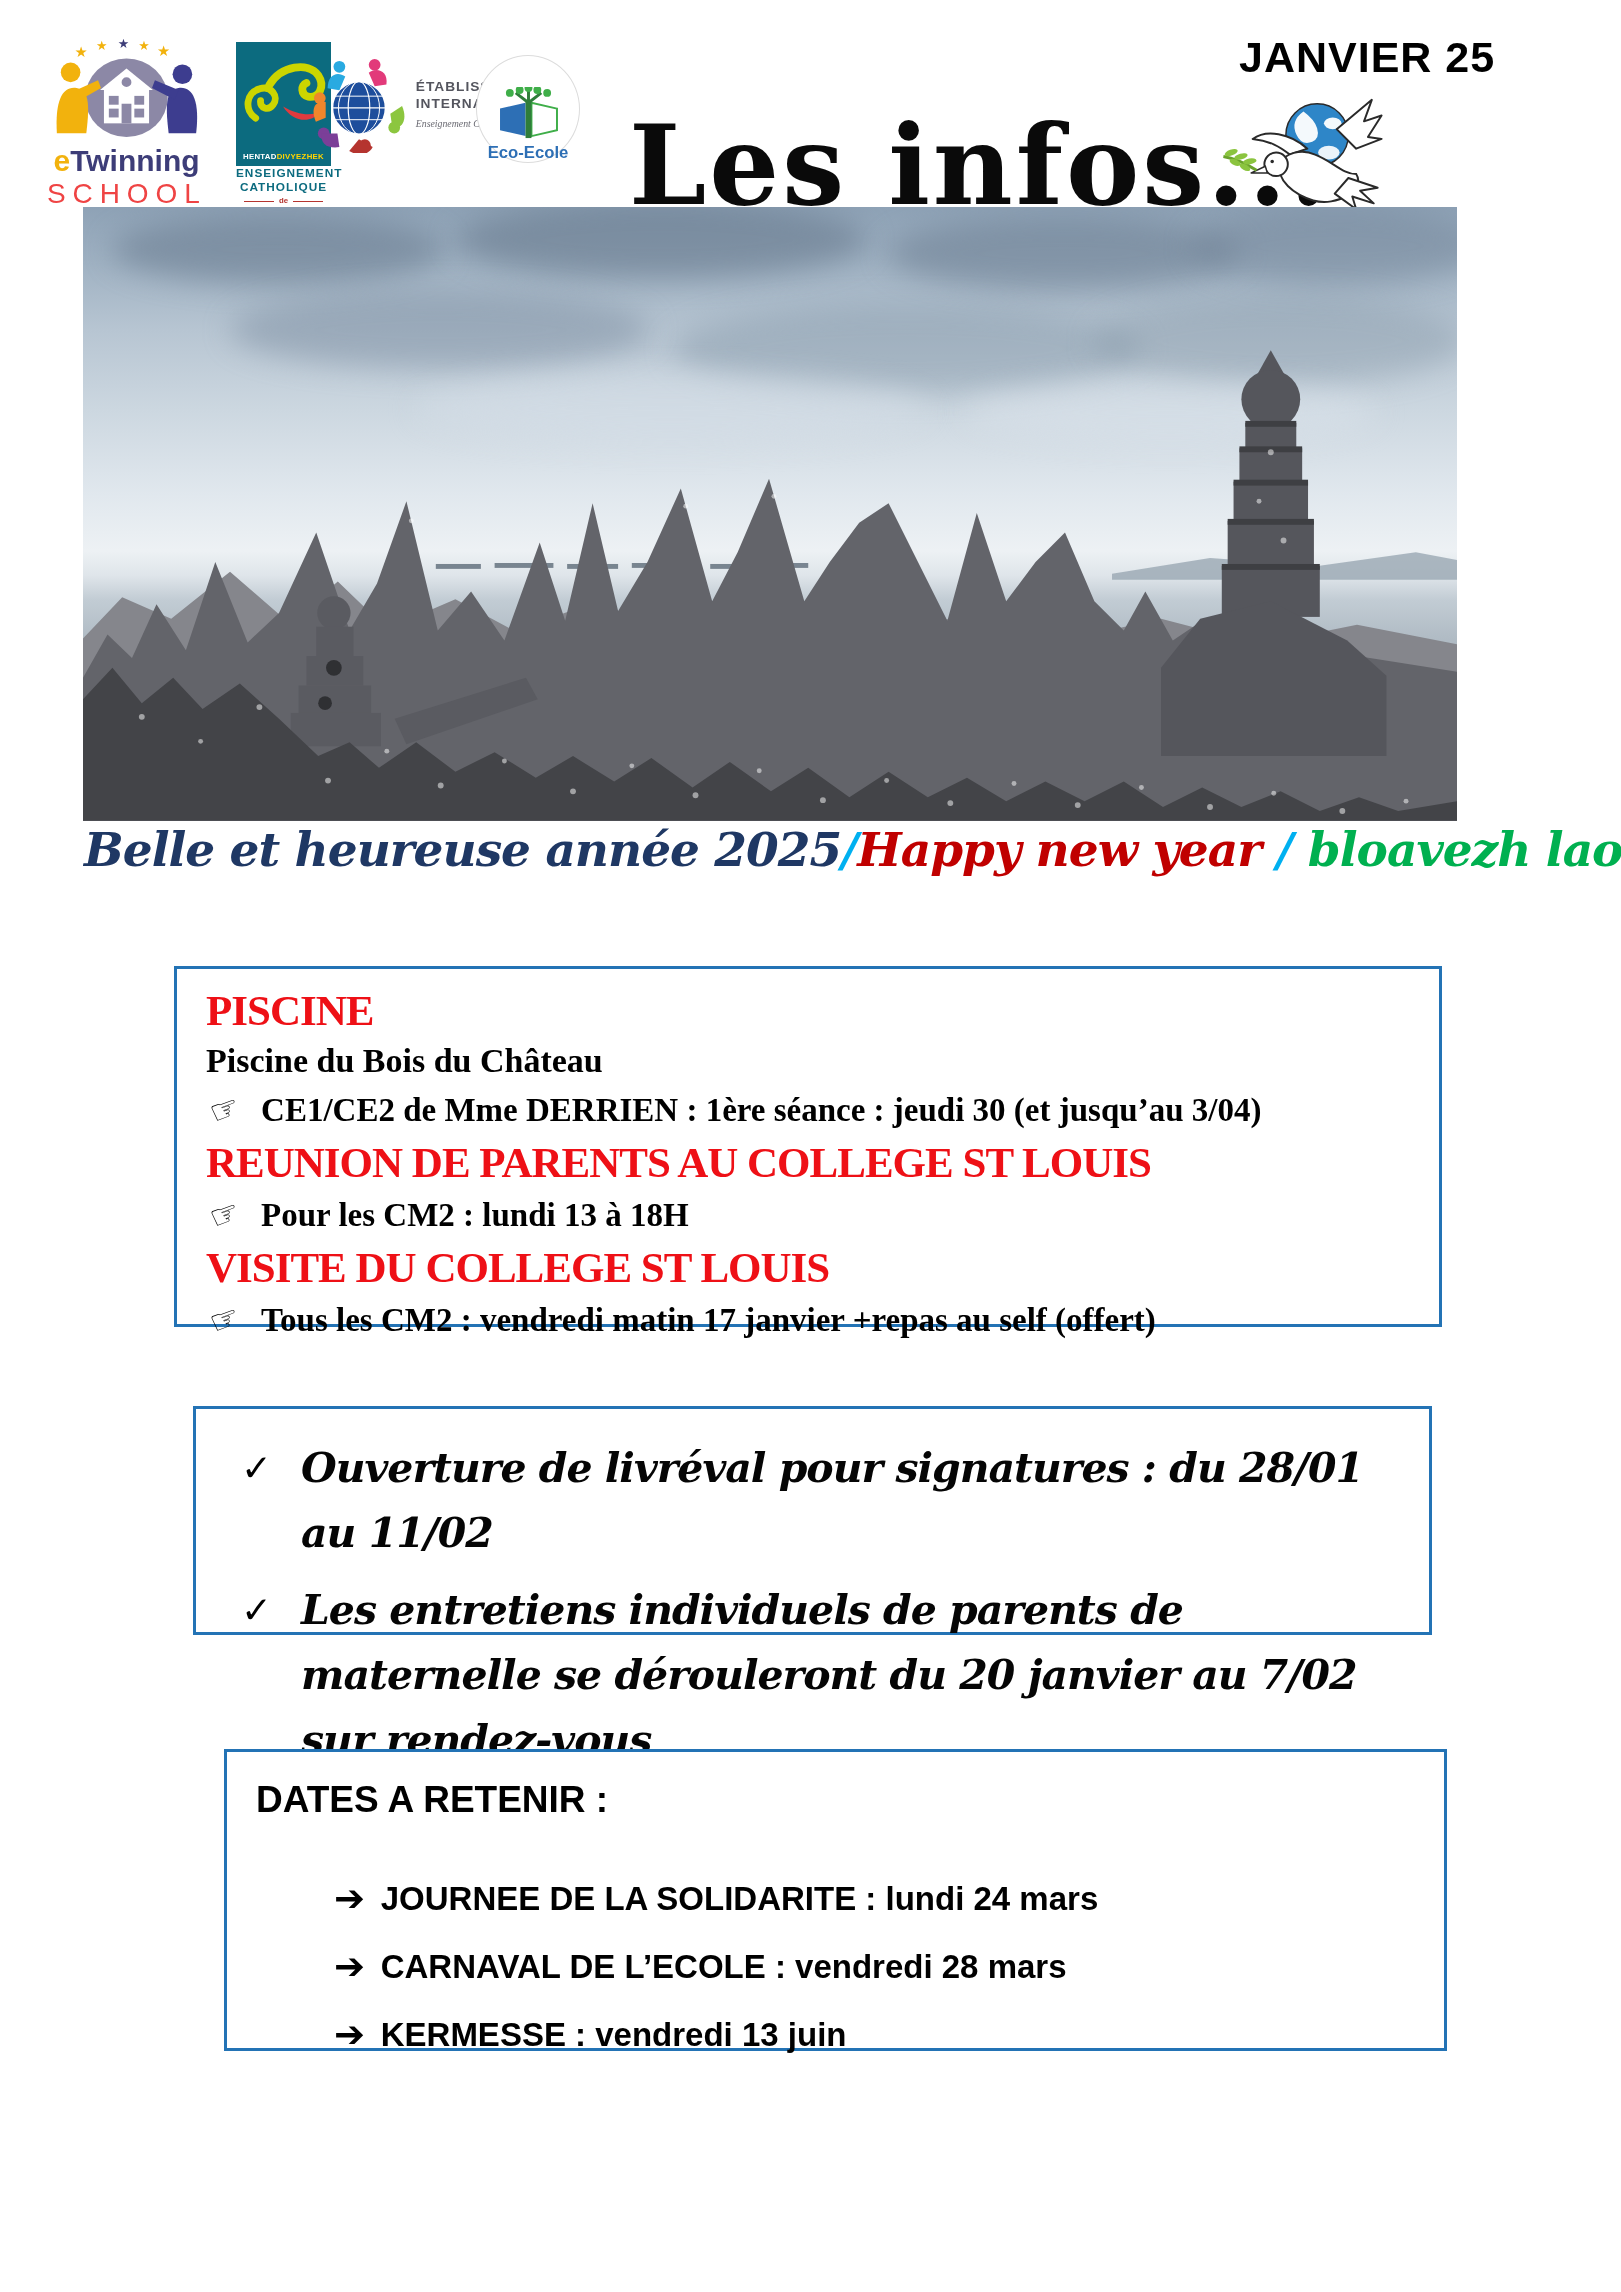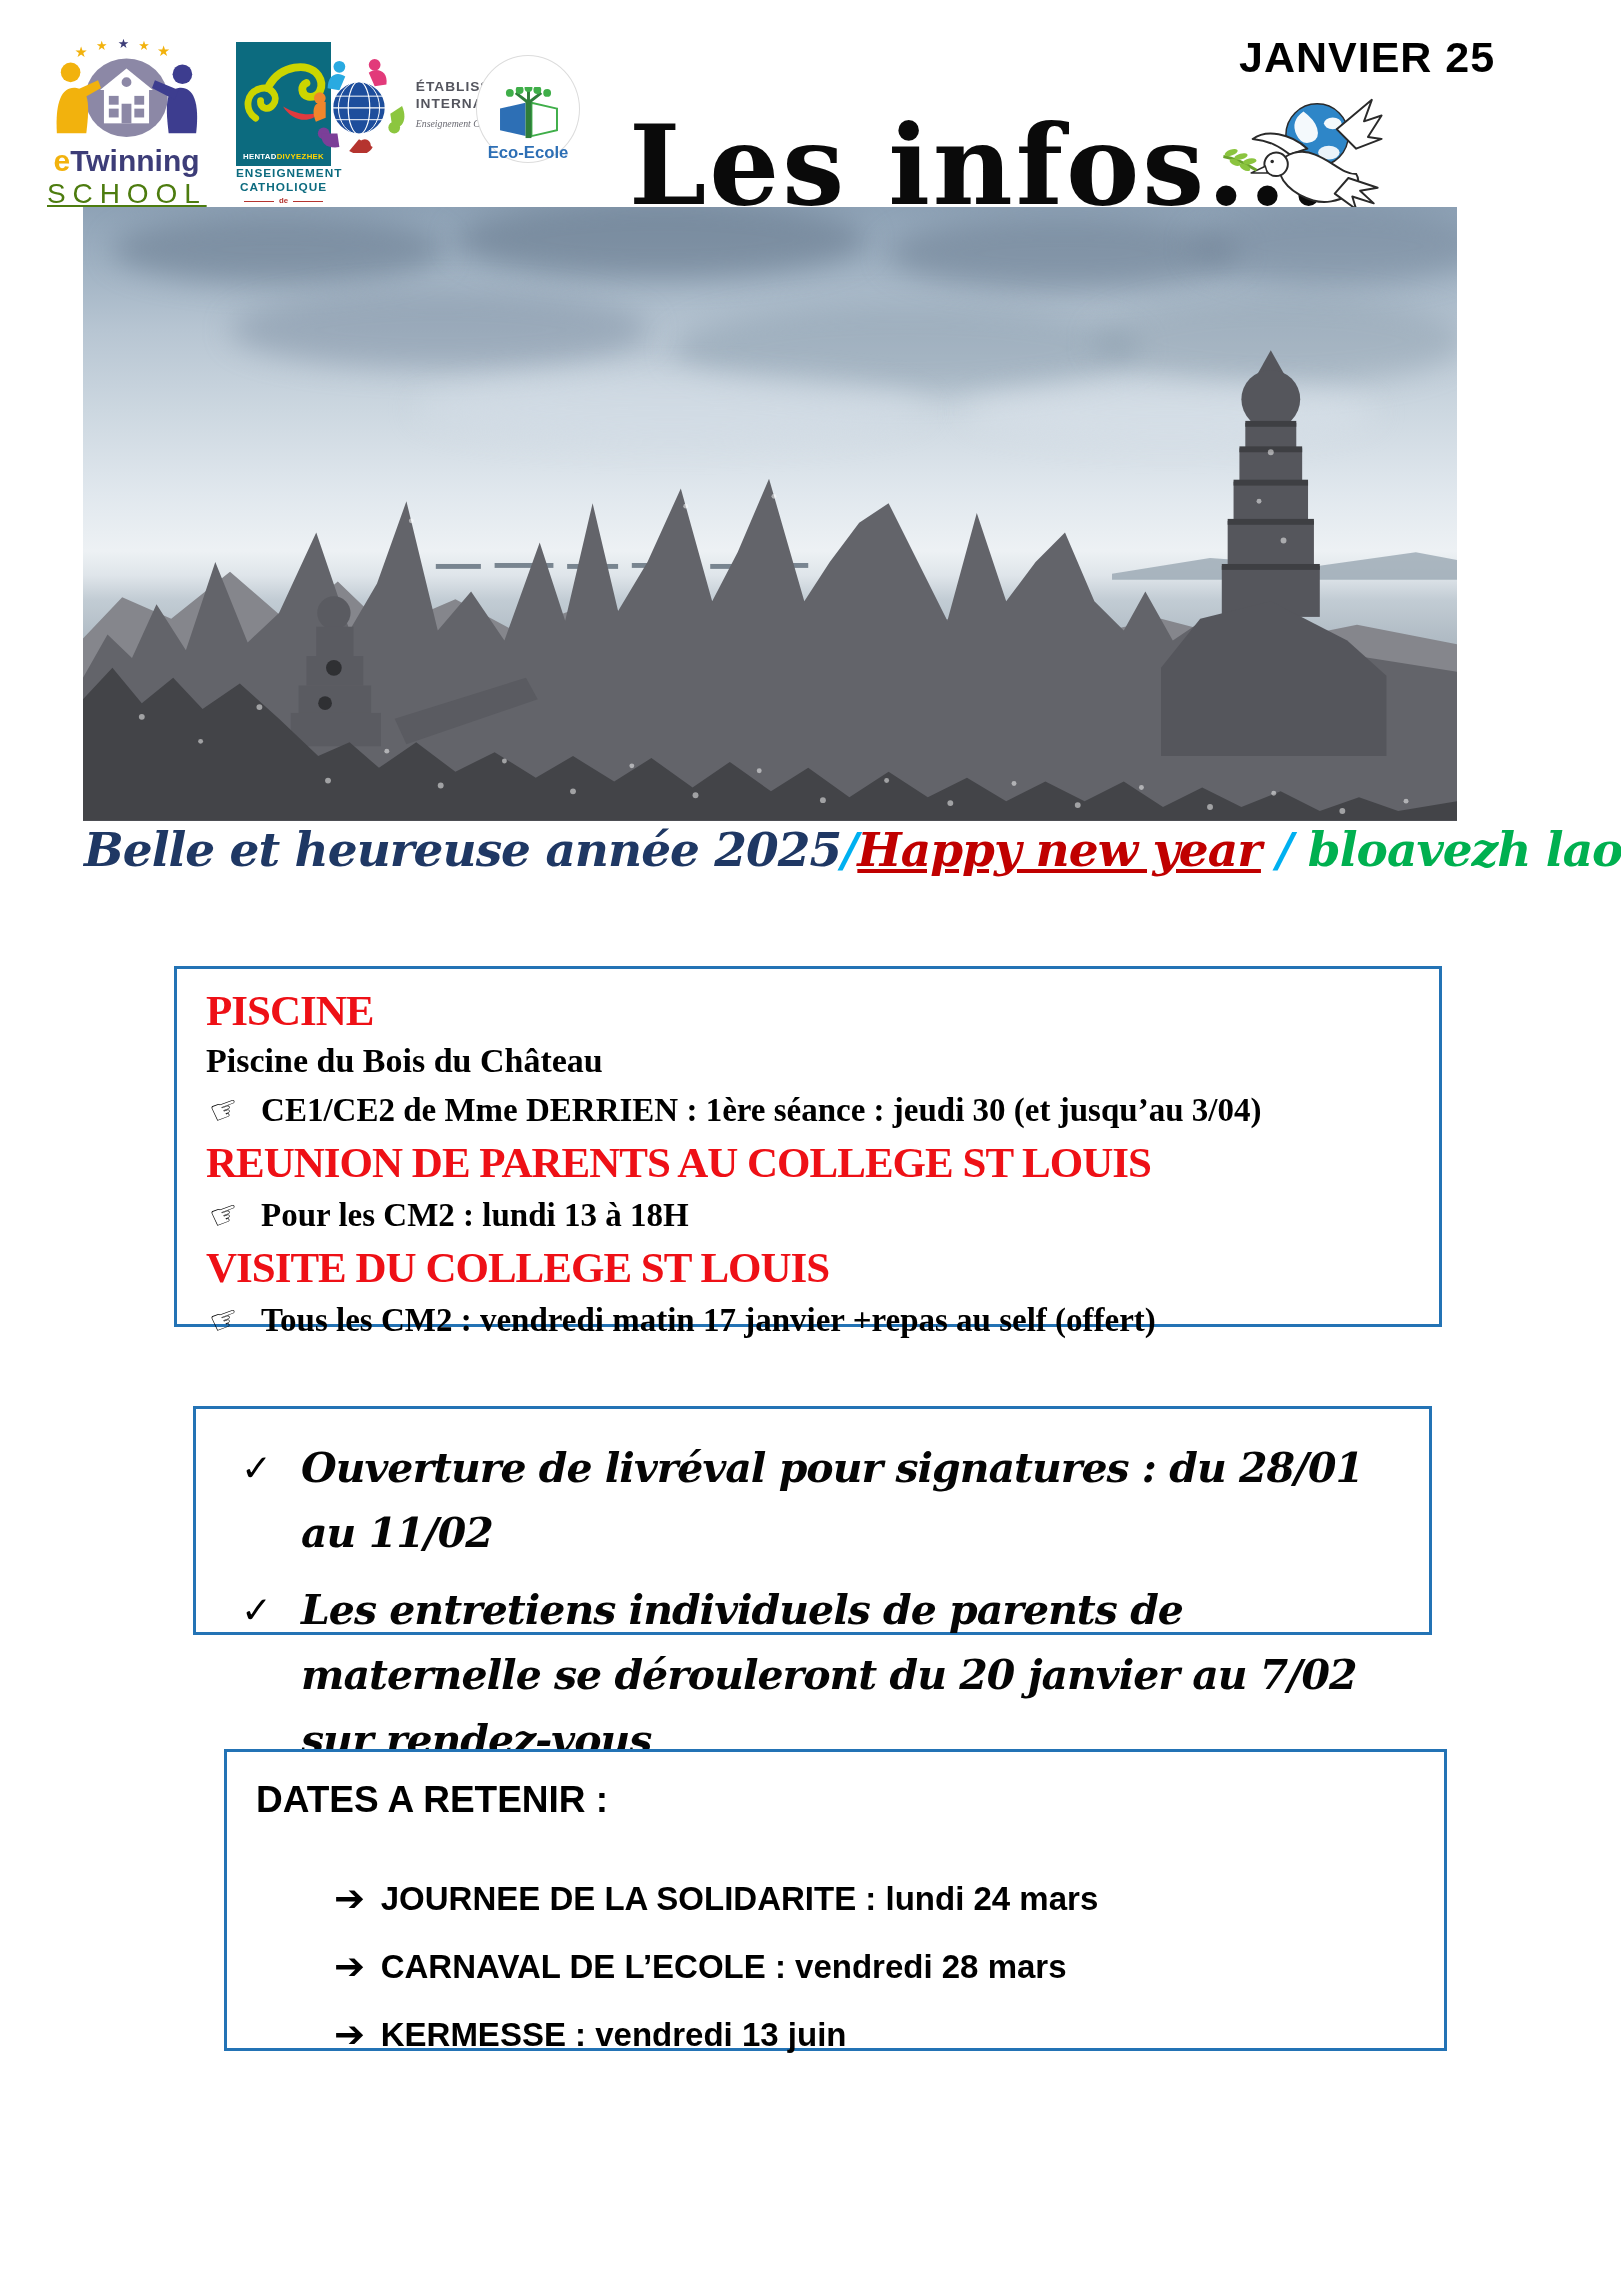--- a/index.html
+++ b/index.html
@@ -8,21 +8,21 @@
 
   
   .title{position:absolute;left:629px;top:13.7px;font:700 110px/157px "DejaVu Serif",serif;
          letter-spacing:2.9px;color:#0a0a0a;}
   .issue{position:absolute;left:1239px;top:33px;font:700 43px/49px "Liberation Sans",sans-serif;
          color:#000;letter-spacing:1px;}
 
   .logo-etw{position:absolute;left:47px;top:39px;width:159px;text-align:center;}
   .etw-text{font:700 30px/32px "Liberation Sans",sans-serif;color:#3d3d78;}
   .etw-e{color:#f2b20d;}
-  .etw-school{font:400 28px/33px "Liberation Sans",sans-serif;color:#4d7c0f;letter-spacing:6.9px;text-decoration:underline;}
+  .etw-school{font:400 28px/33px "Liberation Sans",sans-serif;color:#ef4444;letter-spacing:6.9px;}
 
   .logo-breton{position:absolute;left:205px;top:42px;width:95px;text-align:center;padding-left:31px;}
   .breton-box{width:95px;height:124px;background:#0c6b7f;position:relative;}
   .breton-brand{position:absolute;bottom:3.9px;left:0;width:100%;font:700 7.8px/8.8px "Liberation Sans",sans-serif;letter-spacing:0.3px;}
   .br-white{color:#fff;}.br-yellow{color:#ffd400;}
   .breton-l1{font:700 11.8px/13.7px "Liberation Sans",sans-serif;color:#0c6b7f;letter-spacing:1px;margin-top:1px;}
   .breton-l2{font:700 11.8px/13.7px "Liberation Sans",sans-serif;color:#0c6b7f;letter-spacing:1px;}
   .breton-de{display:flex;align-items:center;gap:4.9px;margin:2px 7.8px 0 7.8px;
              font:700 7.8px/9.8px "Liberation Sans",sans-serif;color:#b5342f;}
   .breton-de::before,.breton-de::after{content:"";flex:1;height:1px;background:#b5342f;}
@@ -44,21 +44,21 @@
          background:linear-gradient(180deg,#8ea2b6 0%,#9fb1c2 9%,#b7c5d2 20%,#ccd7e0 33%,
                     #e1e8ee 47%,#edf1f4 56%,#dfe5ea 60%,#c2ccd4 64%,#b1bcc5 70%,#a3afb9 78%,#97a3ad 100%);}
   .cloud{position:absolute;border-radius:50%;filter:blur(13.7px);}
   .castles{position:absolute;left:0;top:0;}
 
   
   .greeting{position:absolute;left:84px;top:821px;width:1470px;white-space:nowrap;
             font:italic 700 47px/57px "DejaVu Serif",serif;letter-spacing:-1px;}
   .g-fr{color:#1f3864;}
   .g-sep{color:#00b0f0;}
-  .g-en{color:#c00000;text-decoration:underline;}
+  .g-en{color:#c00000;}
   .g-br{color:#00b050;}
 
   
   .box{position:absolute;border:3.9px solid #2373b5;background:#fff;box-sizing:border-box;}
   .box-piscine{left:174px;top:966px;width:1268px;height:361px;padding:15px 29px;}
   .red-head{margin:0;font:700 43px/53px "Liberation Serif",serif;color:#ee1016;letter-spacing:-1px;}
   .serif-sub{margin:0;font:700 34px/47px "Liberation Serif",serif;color:#000;}
   .serif-item{margin:0;display:flex;align-items:baseline;font:700 33px/51px "Liberation Serif",serif;color:#000;}
   .hand{display:inline-block;font:400 33px/51px "DejaVu Sans",sans-serif;transform:rotate(-20deg);
         margin:0 21.6px 0 3.9px;}

